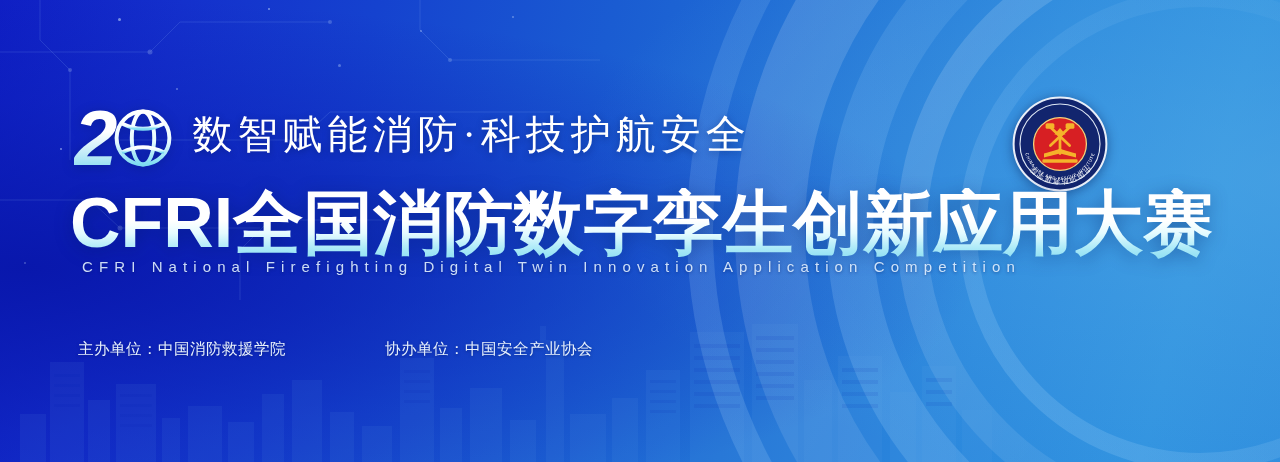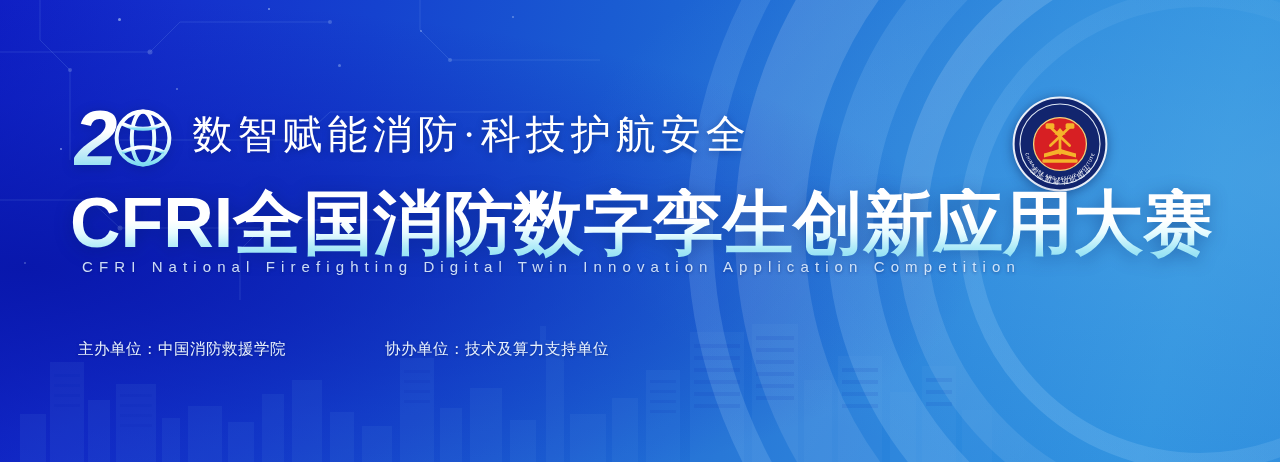--- a/index.html
+++ b/index.html
@@ -353,18 +353,18 @@
 
     <div class="title">CFRI全国消防数字孪生创新应用大赛</div>
 
     <div class="subtitle">CFRI National Firefighting Digital Twin Innovation Application Competition</div>
 
     <div class="orgs">
       <span class="org o1">
         <span class="lab">主办单位：</span><span class="val">中国消防救援学院</span>
       </span>
       <span class="org o2">
-        <span class="lab">协办单位：</span><span class="val">技术及算力支持单位</span>
+        <span class="lab">协办单位：</span><span class="val">中国安全产业协会</span>
       </span>
     </div>
 
   </div>
 </div>
 
 </body></html>

